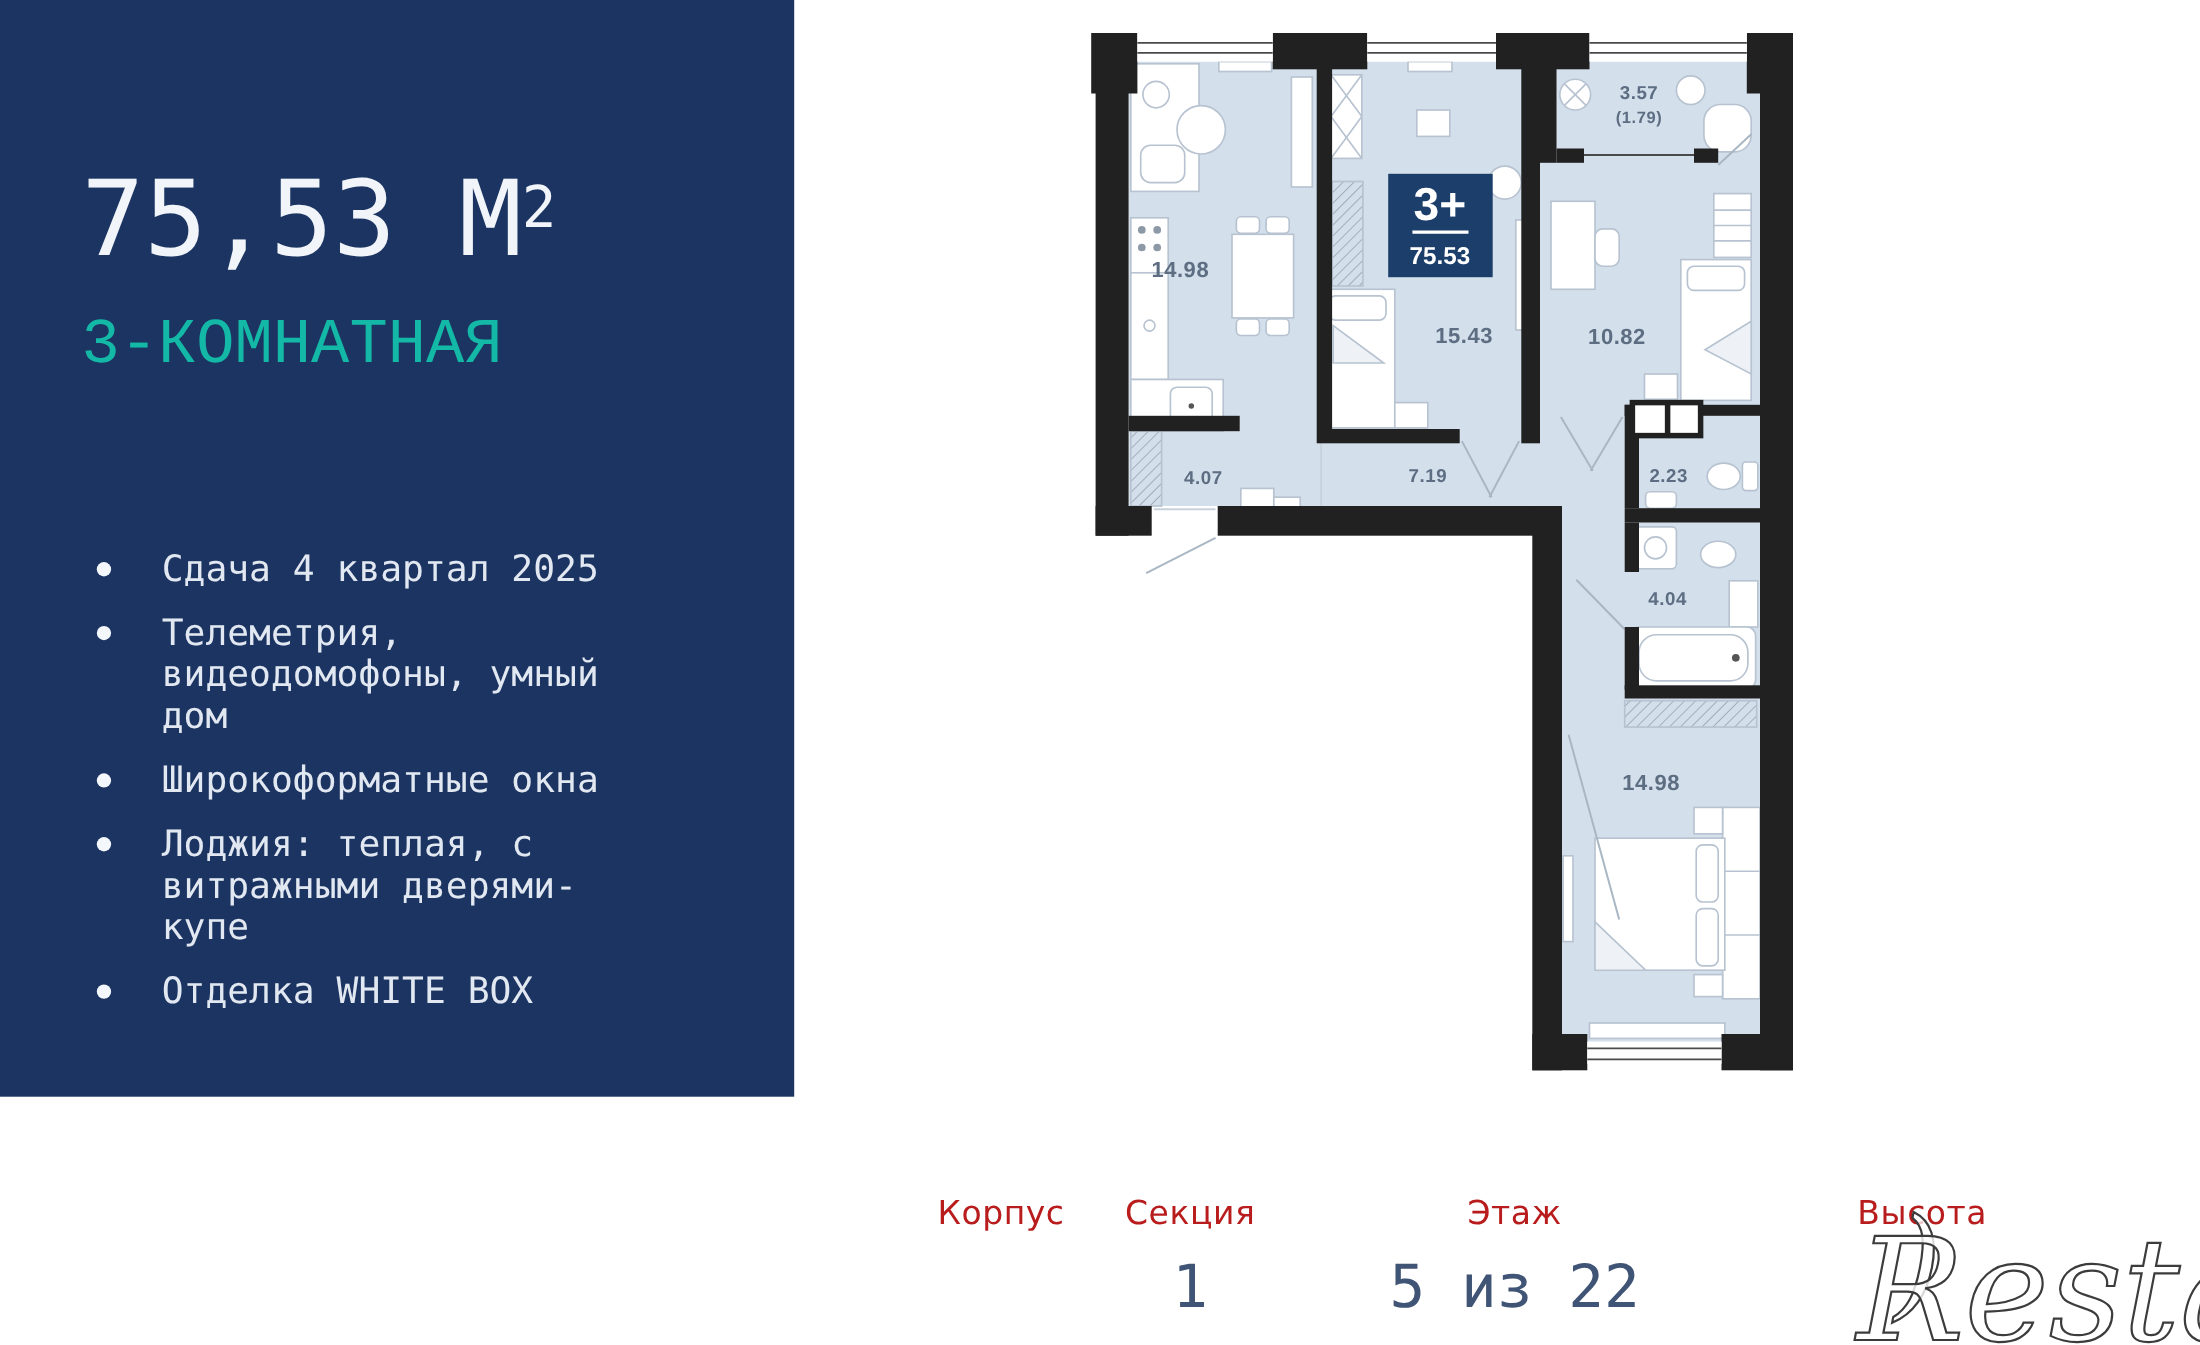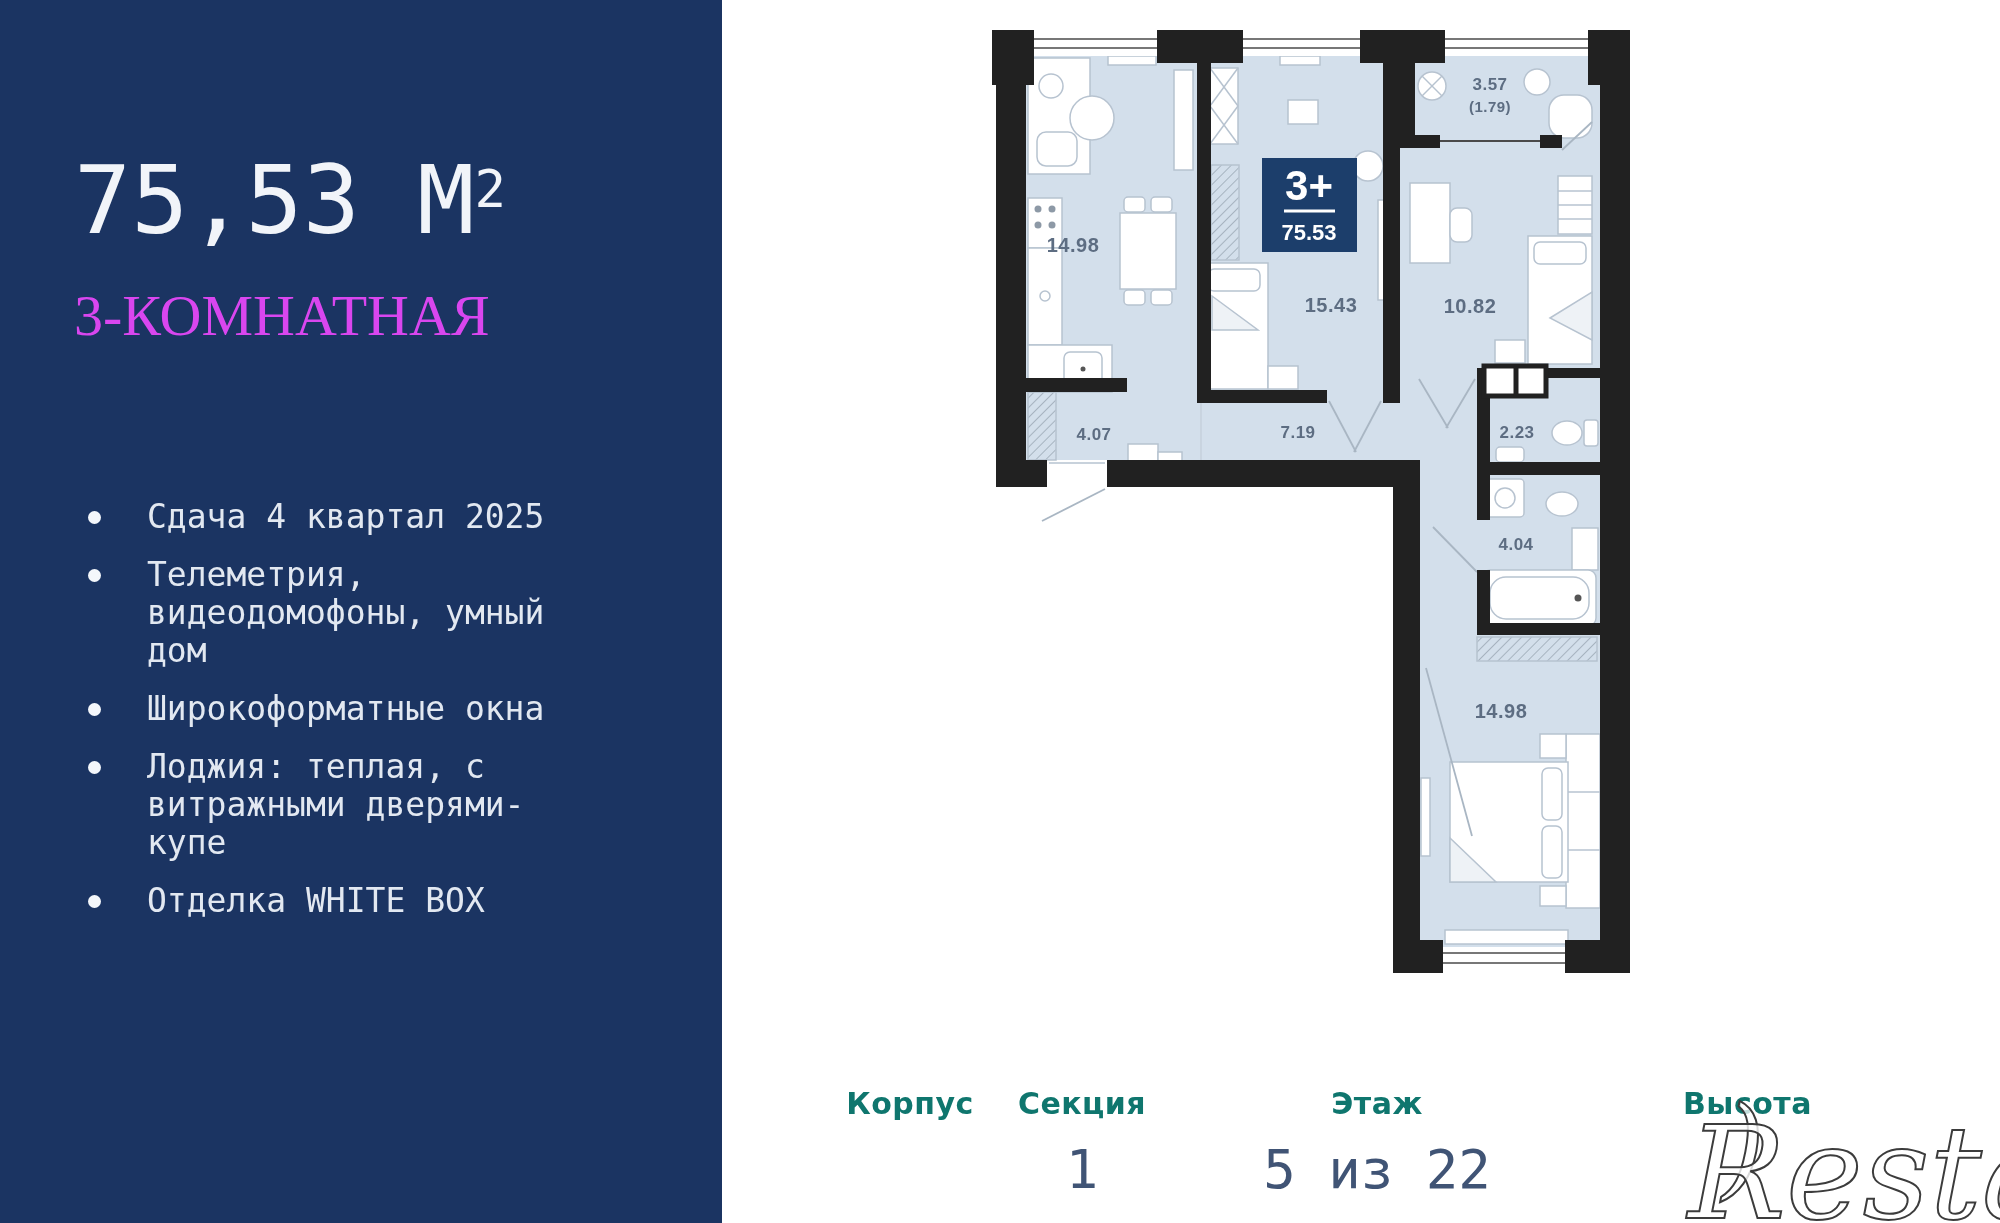--- a/index.html
+++ b/index.html
@@ -1,32 +1,32 @@
 <!DOCTYPE html>
 <html><head>
 <meta charset="utf-8">
 <style>
   html,body{margin:0;padding:0;}
   body{width:2000px;height:1223px;position:relative;background:#ffffff;overflow:hidden;
        font-family:"DejaVu Sans",sans-serif;}
   
-  .sidebar{position:absolute;left:0;top:0;width:722px;height:1223px;background:#1b3462;color:#eef2f8;}
+  .sidebar{position:absolute;left:0;top:0;width:722px;height:997px;background:#1b3462;color:#eef2f8;}
   .title{position:absolute;left:74px;top:148px;font-family:"DejaVu Sans Mono",monospace;
          font-size:95px;color:#f1f4f9;white-space:nowrap;line-height:1.1;}
   .title sup{font-size:0.55em;position:relative;top:-0.5em;vertical-align:baseline;}
-  .subtitle{position:absolute;left:74px;top:282px;font-family:Liberation Serif, serif;
-            font-size:58px;color:#d946ef;white-space:nowrap;}
+  .subtitle{position:absolute;left:74px;top:282px;font-family:Liberation Mono, monospace;
+            font-size:58px;color:#14b8a6;white-space:nowrap;}
   .features{position:absolute;left:88px;top:498px;list-style:none;margin:0;padding:0;}
   .feat{display:flex;margin-bottom:20px;font-family:"DejaVu Sans Mono",monospace;
         font-size:33px;line-height:38px;color:#e2e8f1;gap:24px;}
   .dot{flex:none;width:13px;height:13px;border-radius:50%;background:#f4f7fb;margin:13px 22px 0 0;}
   .ftext{width:412px;}
   
   .info-col{position:absolute;top:1086px;text-align:center;}
-  .ilabel{font-size:30px;font-weight:700;color:#0f766e;letter-spacing:0.5px;}
+  .ilabel{font-size:30px;font-weight:400;color:#b91c1c;letter-spacing:0.5px;}
   .ivalue{margin-top:17px;font-size:54px;color:#405475;font-family:"DejaVu Sans Mono",monospace;white-space:nowrap;}
   #col-korpus{left:800px;width:220px;}
   #col-sekcia{left:972px;width:220px;}
   #col-etazh{left:1262px;width:230px;}
   #col-vysota{left:1630px;width:235px;}
   
   #plan{position:absolute;left:975px;top:15px;}
   #wm{position:absolute;left:1440px;top:1030px;z-index:5;}
   .roomlbl{font-family:"Liberation Sans","DejaVu Sans",sans-serif;font-weight:700;fill:#5d6d82;letter-spacing:0.5px;}
 </style>

